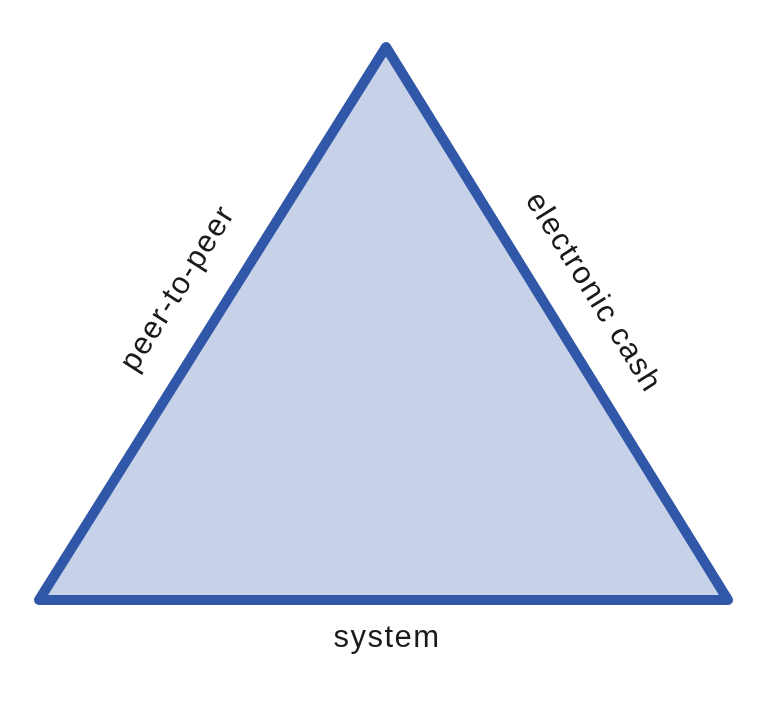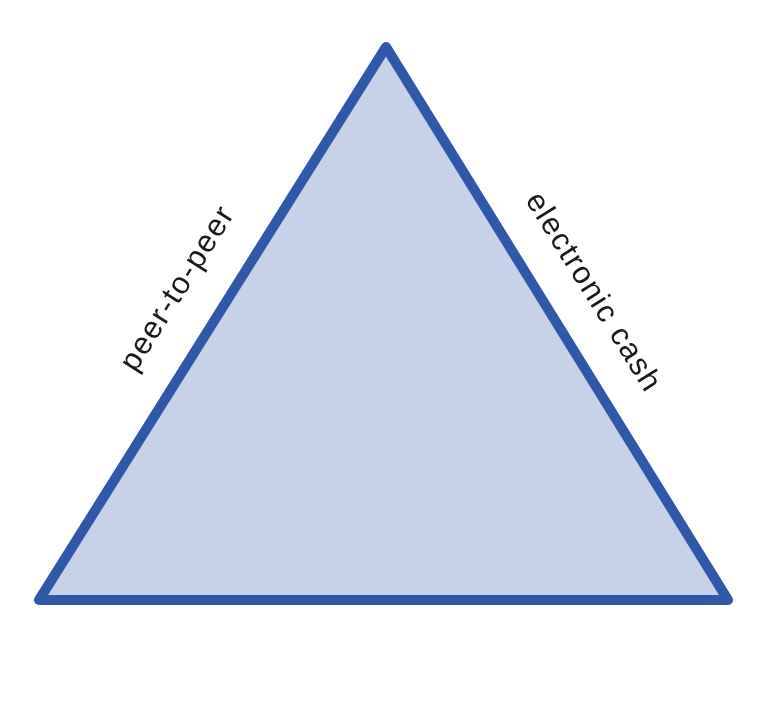--- a/index.html
+++ b/index.html
@@ -63,14 +63,15 @@
 <div class="canvas">
 
   <svg class="triangle-svg" viewBox="0 0 772 704" aria-hidden="true">
     <polygon points="386,47 728,600 39,600"></polygon>
   </svg>
 
   <div class="edge-label left">peer-to-peer</div>
 
   <div class="edge-label right">electronic cash</div>
 
+  <div class="edge-label bottom">system</div>
 
 </div>
 
 </body></html>

